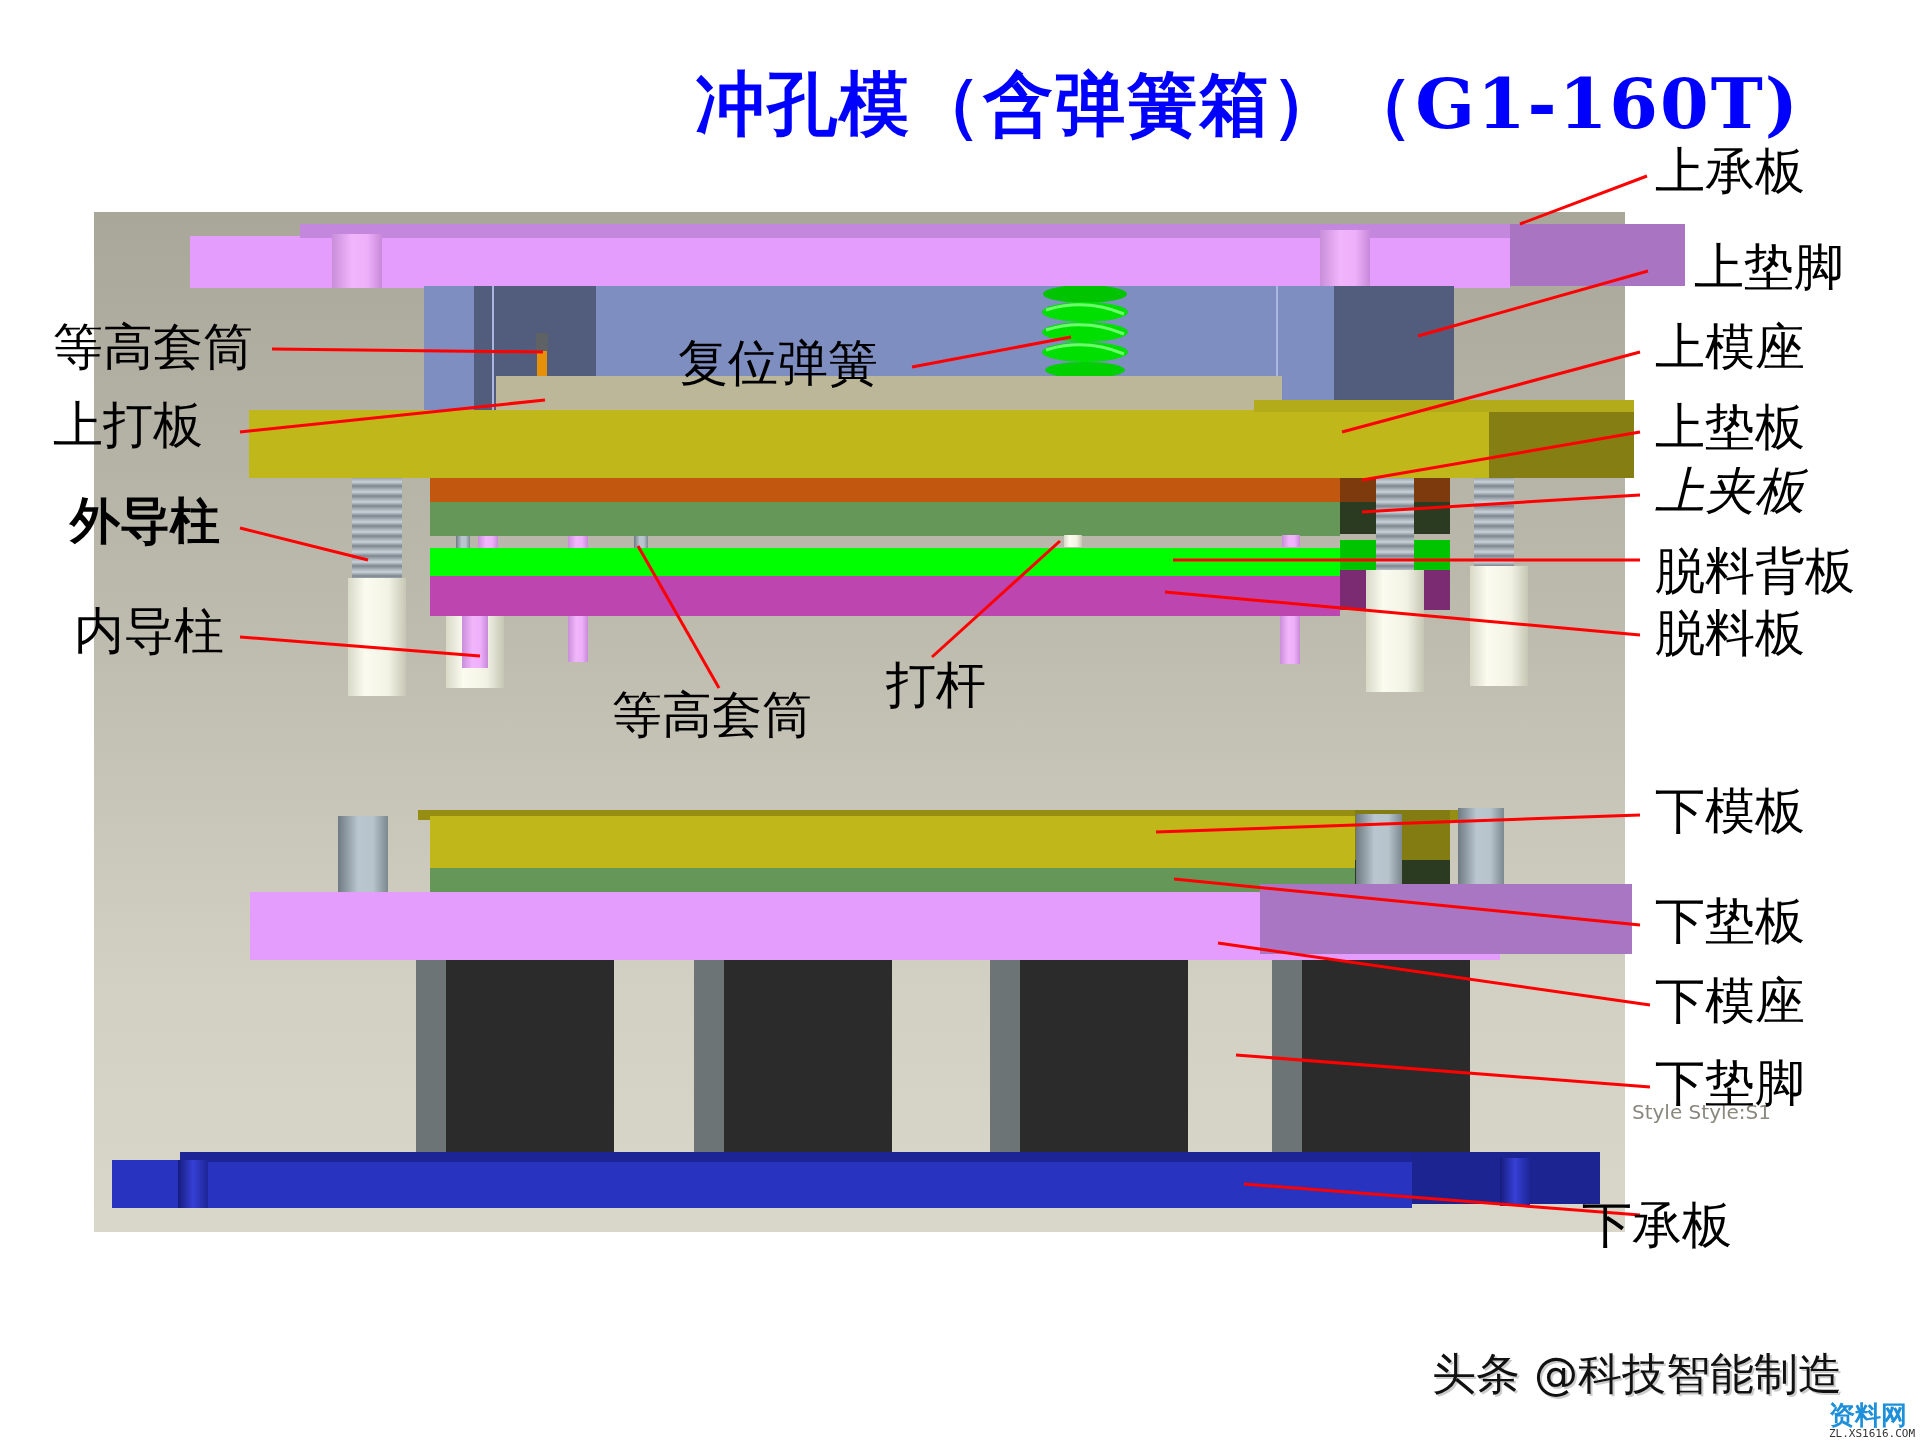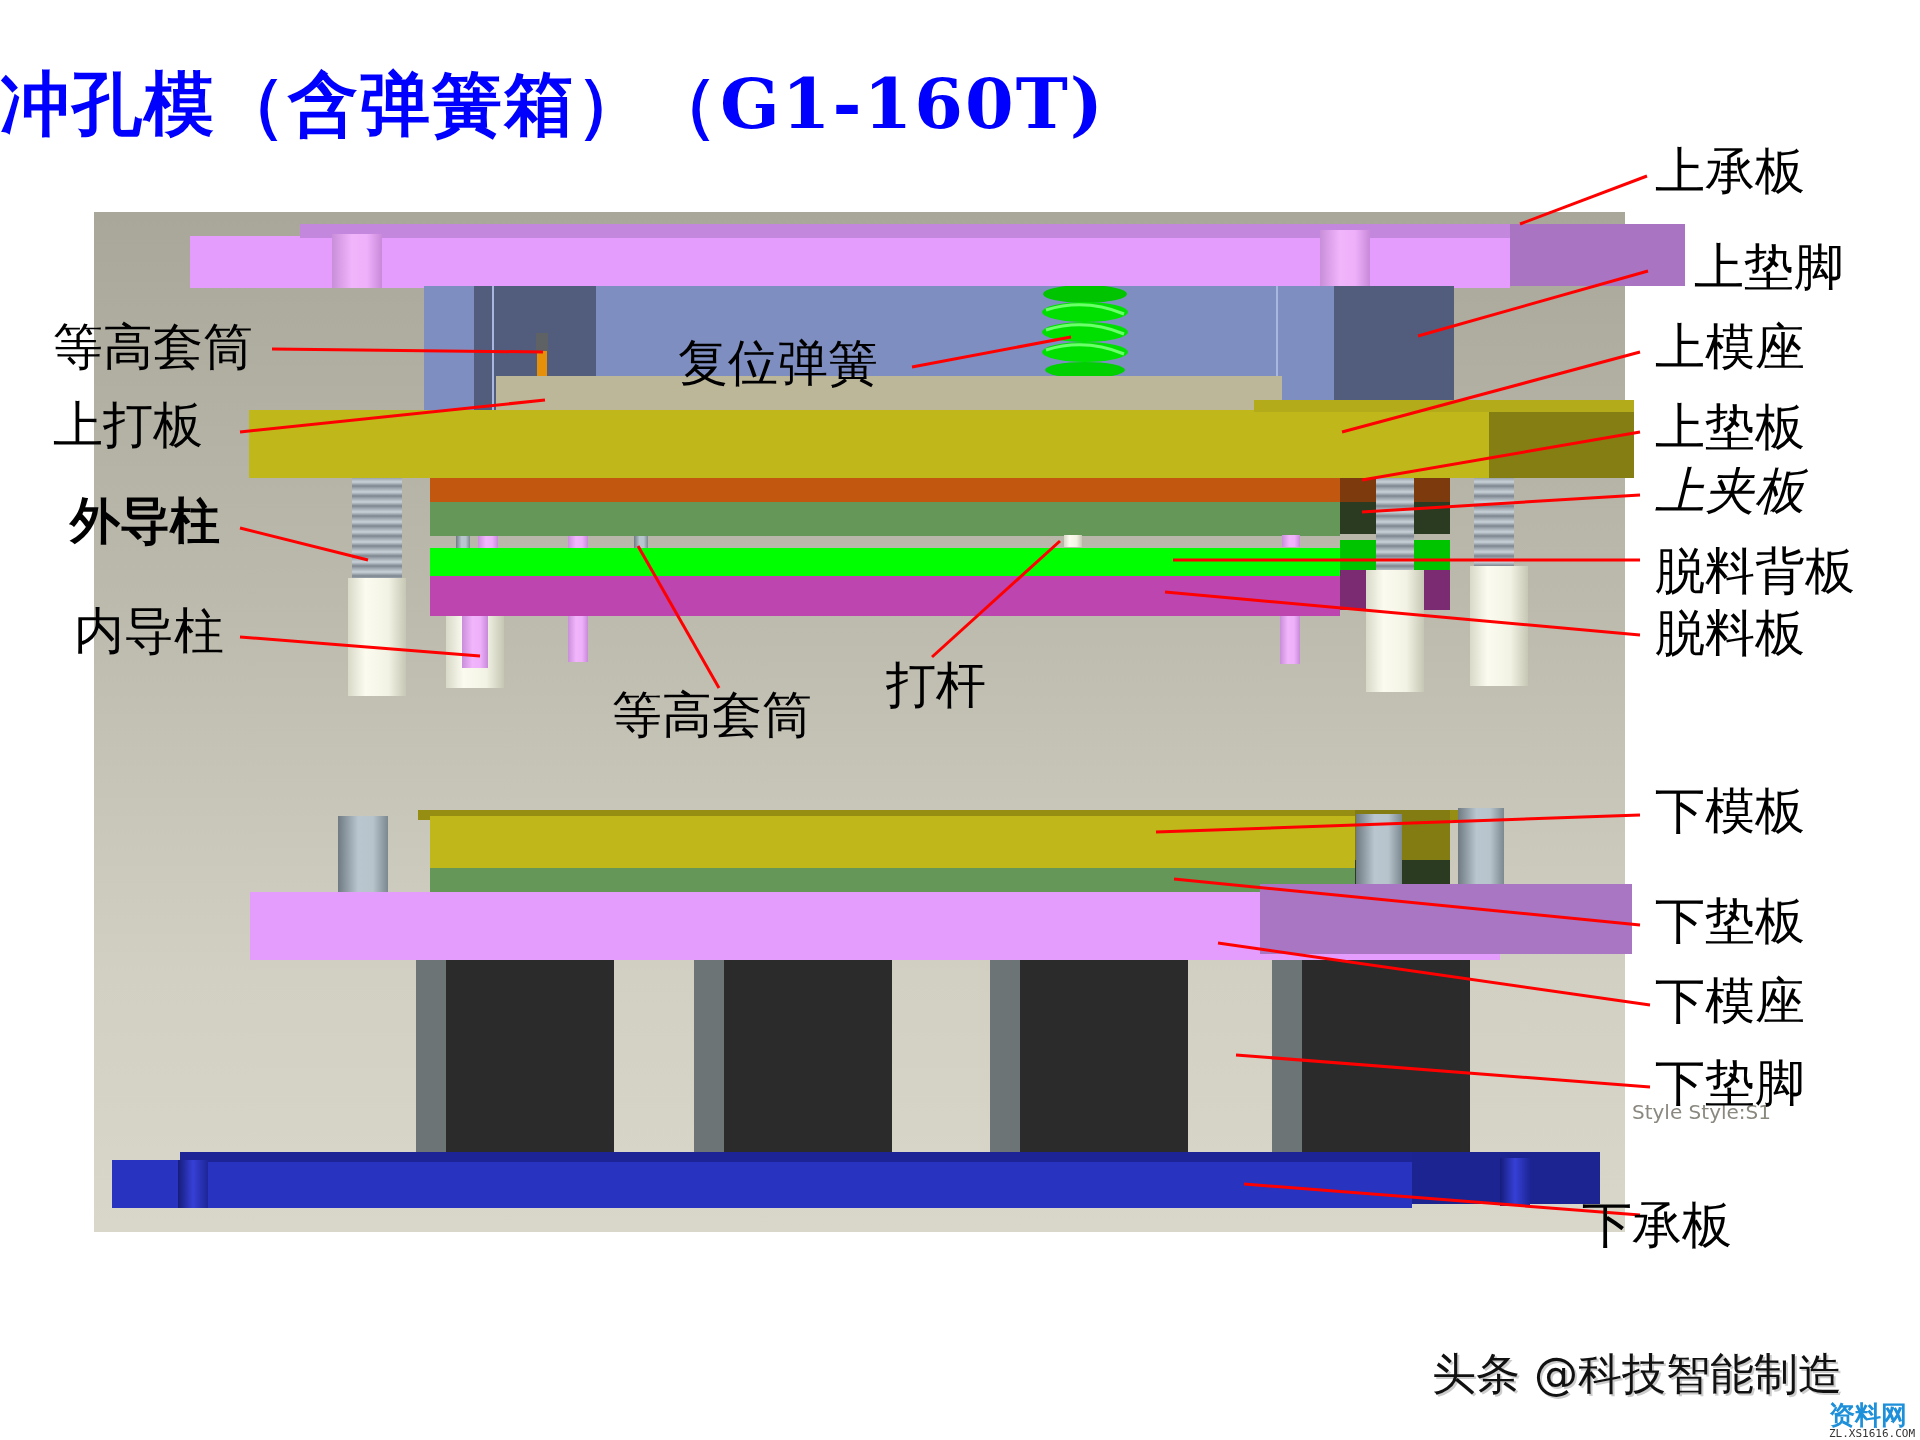--- a/index.html
+++ b/index.html
@@ -1,18 +1,18 @@
 <!DOCTYPE html>
 <html><head>
 <meta charset="utf-8">
 <style>
   html, body { margin:0; padding:0; background:#ffffff; }
   body { width:1920px; height:1440px; position:relative; overflow:hidden; font-family:"DejaVu Serif", serif; }
   .abs { position:absolute; }
-  #title { left:0; width:1800px; top:58px; text-align:left; color:#0000ff; font-size:70px; font-weight:bold; letter-spacing:2px; font-family:"DejaVu Serif", serif; }
+  #title { left:0; width:1800px; top:58px; text-align:right; color:#0000ff; font-size:70px; font-weight:bold; letter-spacing:2px; font-family:"DejaVu Serif", serif; }
   #viewport { left:94px; top:212px; width:1531px; height:1020px; background:linear-gradient(to bottom,#a9a69a 0%,#bdbaae 40%,#d2cfc3 75%,#d9d6ca 100%); }
   .part { position:absolute; }
   .label { position:absolute; font-size:50px; color:#000; white-space:nowrap; line-height:1; font-family:"DejaVu Serif", serif; }
   svg.leaders { position:absolute; left:0; top:0; width:1920px; height:1440px; pointer-events:none; }
   #style-state { left:1632px; top:1100px; color:#8a887f; font-size:20px; font-family:"DejaVu Sans", sans-serif; }
   #watermark { left:1432px; top:1345px; color:#111; font-size:44px; font-family:"DejaVu Sans", sans-serif; text-shadow:2px 2px 0 #ccc, -1px -1px 0 #fff; }
   #site-logo { left:1785px; top:1398px; width:135px; height:42px; }
   .site-name { position:absolute; left:44px; top:0; font-size:26px; font-weight:bold; color:#1e8fd9; font-family:"DejaVu Sans", sans-serif; }
   .site-url { position:absolute; left:44px; top:29px; font-size:11px; color:#333; font-family:"DejaVu Sans Mono", monospace; }
   .xs-mark { position:absolute; left:0; top:2px; width:40px; height:36px; border:3px solid #f29a36; border-radius:50%; box-sizing:border-box; color:#1e8fd9; font-style:italic; font-weight:bold; font-size:20px; text-align:center; line-height:30px; font-family:"DejaVu Serif", serif;margin-top:41px; }

